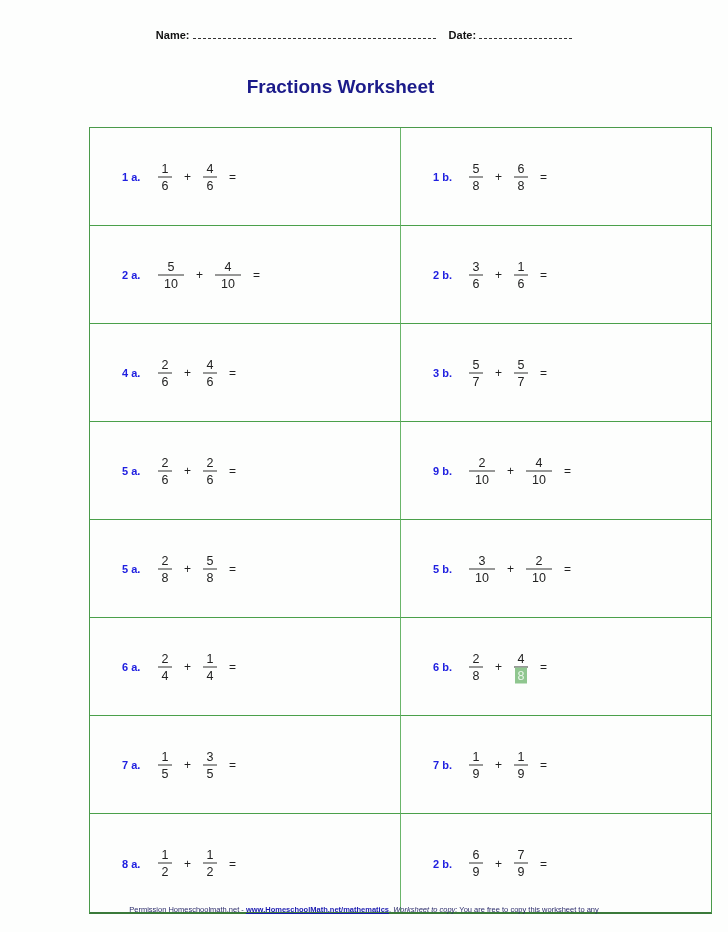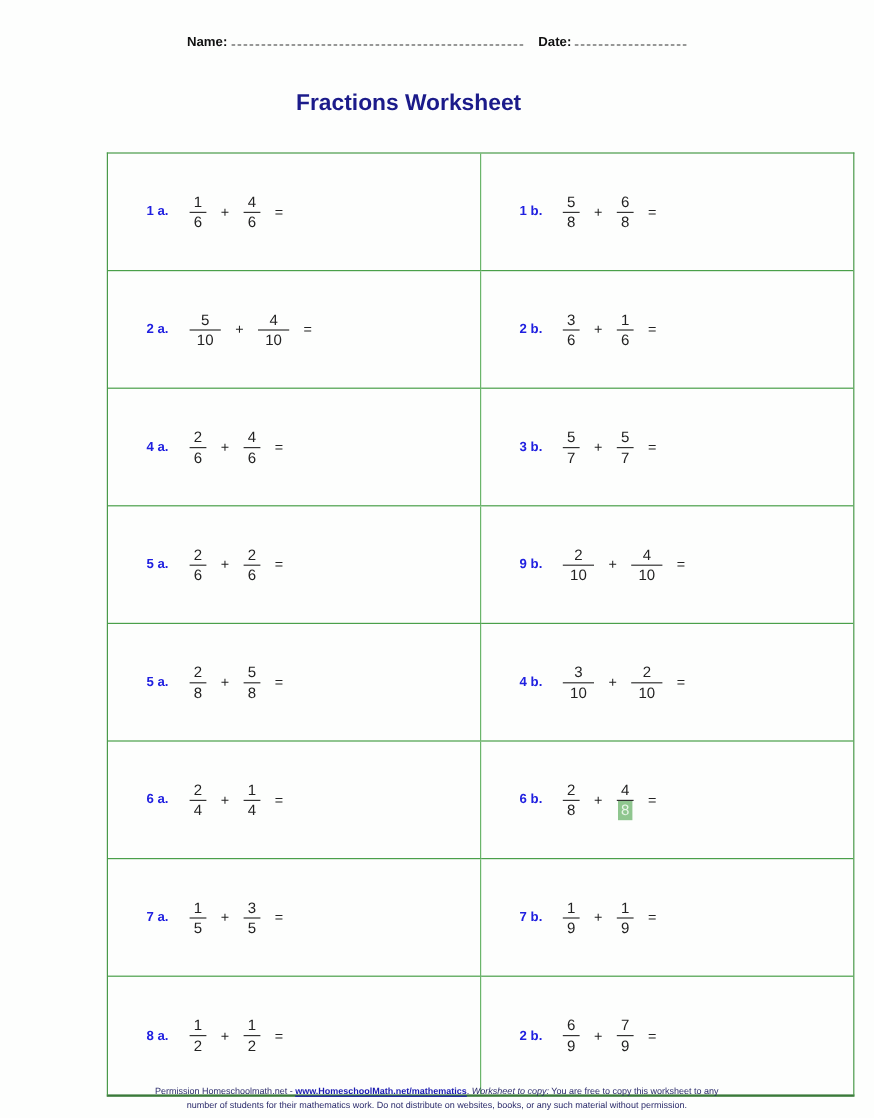--- a/index.html
+++ b/index.html
@@ -212,21 +212,21 @@
       <span class="frac narrow">
         <span class="num">5</span>
         <span class="bar"></span>
         <span class="den">8</span>
       </span>
       <span class="eq">=</span>
     </div>
     </div>
     <div class="cell">
     <div class="problem">
-      <span class="label">4 b.</span>
+      <span class="label">5 b.</span>
       <span class="frac wide">
         <span class="num">3</span>
         <span class="bar"></span>
         <span class="den">10</span>
       </span>
       <span class="op">+</span>
       <span class="frac wide">
         <span class="num">2</span>
         <span class="bar"></span>
         <span class="den">10</span>
@@ -335,14 +335,13 @@
       </span>
       <span class="eq">=</span>
     </div>
     </div>
   </div>
 
 <div class="footer">
   <div>
     <span>Permission Homeschoolmath.net - </span><a>www.HomeschoolMath.net/mathematics</a><span>.  </span><i>Worksheet to copy:</i><span> You are free to copy this worksheet to any</span>
   </div>
-  <div>number of students for their mathematics work. Do not distribute on websites, books, or any such material without permission.</div>
 </div>
 
 </body></html>

